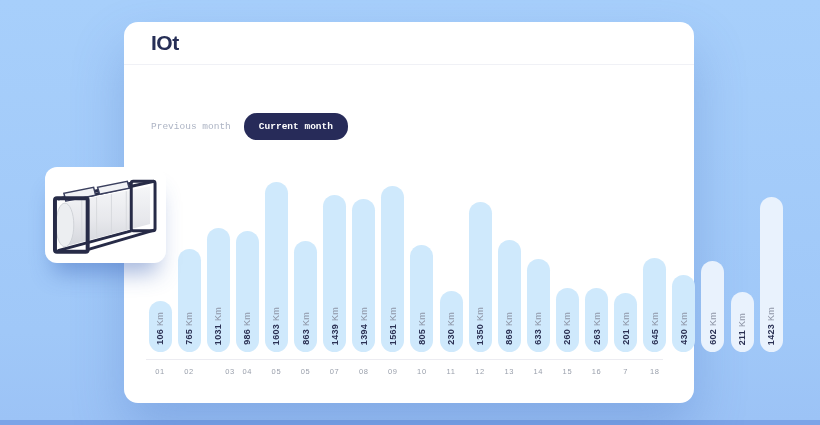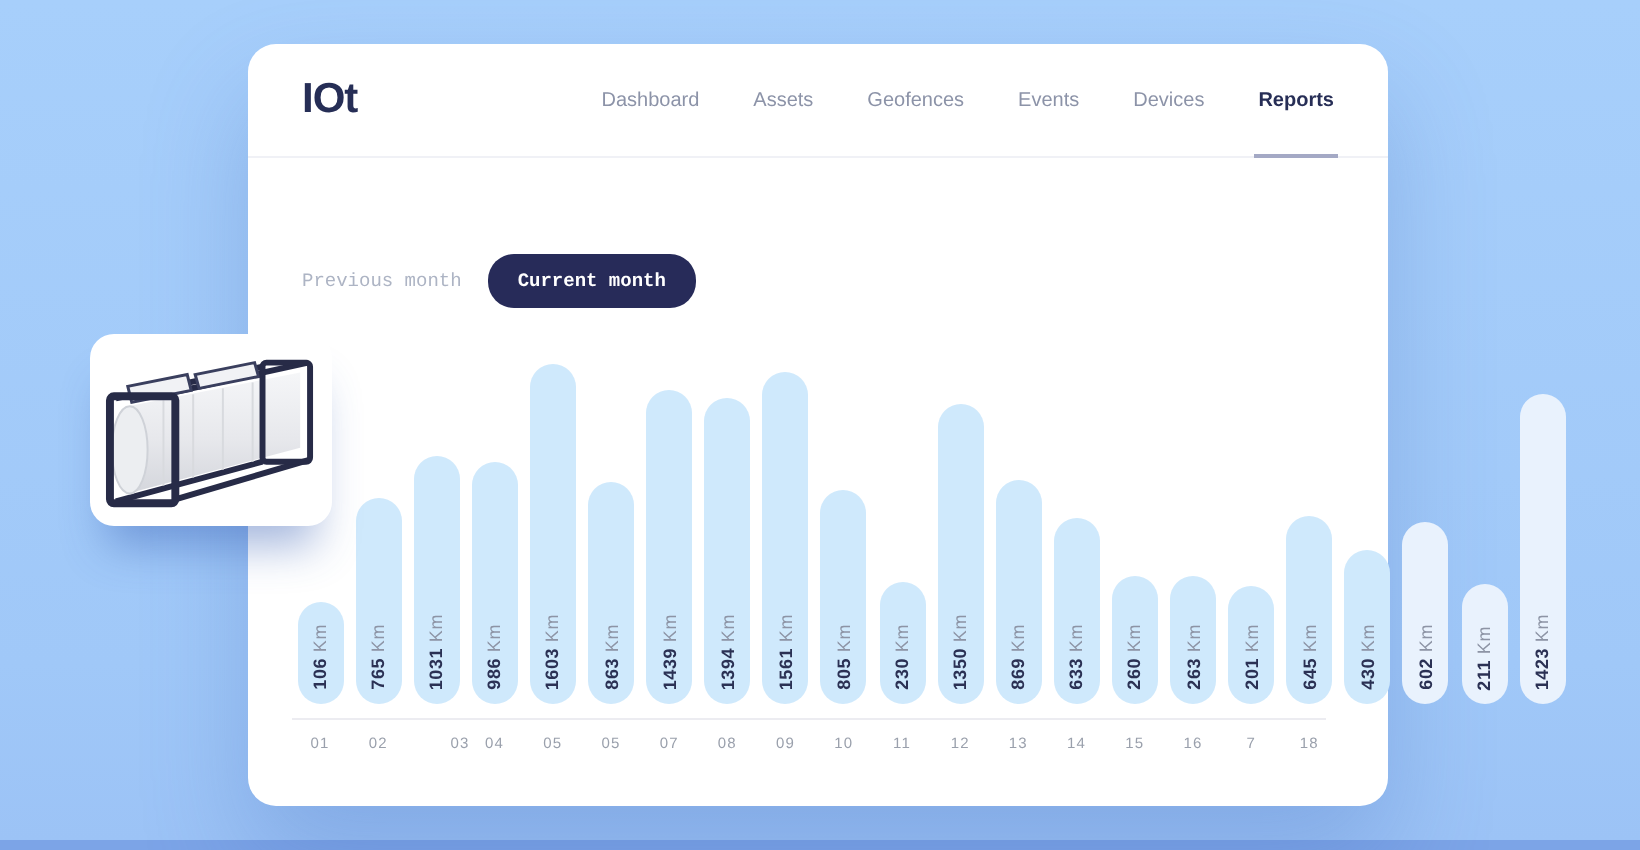--- a/index.html
+++ b/index.html
@@ -11,21 +11,21 @@
   }
 
   
   .card {
     position:absolute; left:124px; top:22px; width:570px; height:381px;
     background:#ffffff; border-radius:14px;
     box-shadow:0 26px 52px rgba(70,110,190,0.30);
   }
   .card-header {
     display:flex; align-items:center; justify-content:space-between;
-    padding:0 27px; height:57px; border-bottom:1px solid #f0f1f6;
+    padding:0 27px; height:43px; border-bottom:1px solid #f0f1f6;
   }
   .logo { font-size:21px; font-weight:800; color:#262e56; letter-spacing:-0.5px; cursor:pointer; }
   .nav { display:flex; gap:27px; align-items:stretch; }
   .nav-item {
     position:relative; font-size:10px; color:#8c93a8; cursor:pointer;
     padding:23px 0 22px; white-space:nowrap;
   }
   .nav-item.active { color:#272e56; font-weight:700; }
   .nav-item.active::after {
     content:""; position:absolute; left:-2px; right:-2px; bottom:-1px; height:2px; background:#a4a9c5;
@@ -69,28 +69,20 @@
     box-shadow:0 18px 22px -8px rgba(55,95,180,0.45);
     display:flex; align-items:center; justify-content:center;
   }
 </style>
 </head>
 <body>
 
 <div class="card">
   <div class="card-header">
     <div class="logo">IOt</div>
-    <nav class="nav">
-        <div class="nav-item">Dashboard</div>
-        <div class="nav-item">Assets</div>
-        <div class="nav-item">Geofences</div>
-        <div class="nav-item">Events</div>
-        <div class="nav-item">Devices</div>
-        <div class="nav-item active">Reports</div>
-      </nav>
   </div>
 
   <div class="report-head">
     <div class="controls">
       <button class="btn-ghost">Previous month</button>
       <button class="btn-primary">Current month</button>
     </div>
   </div>
 </div>
 

